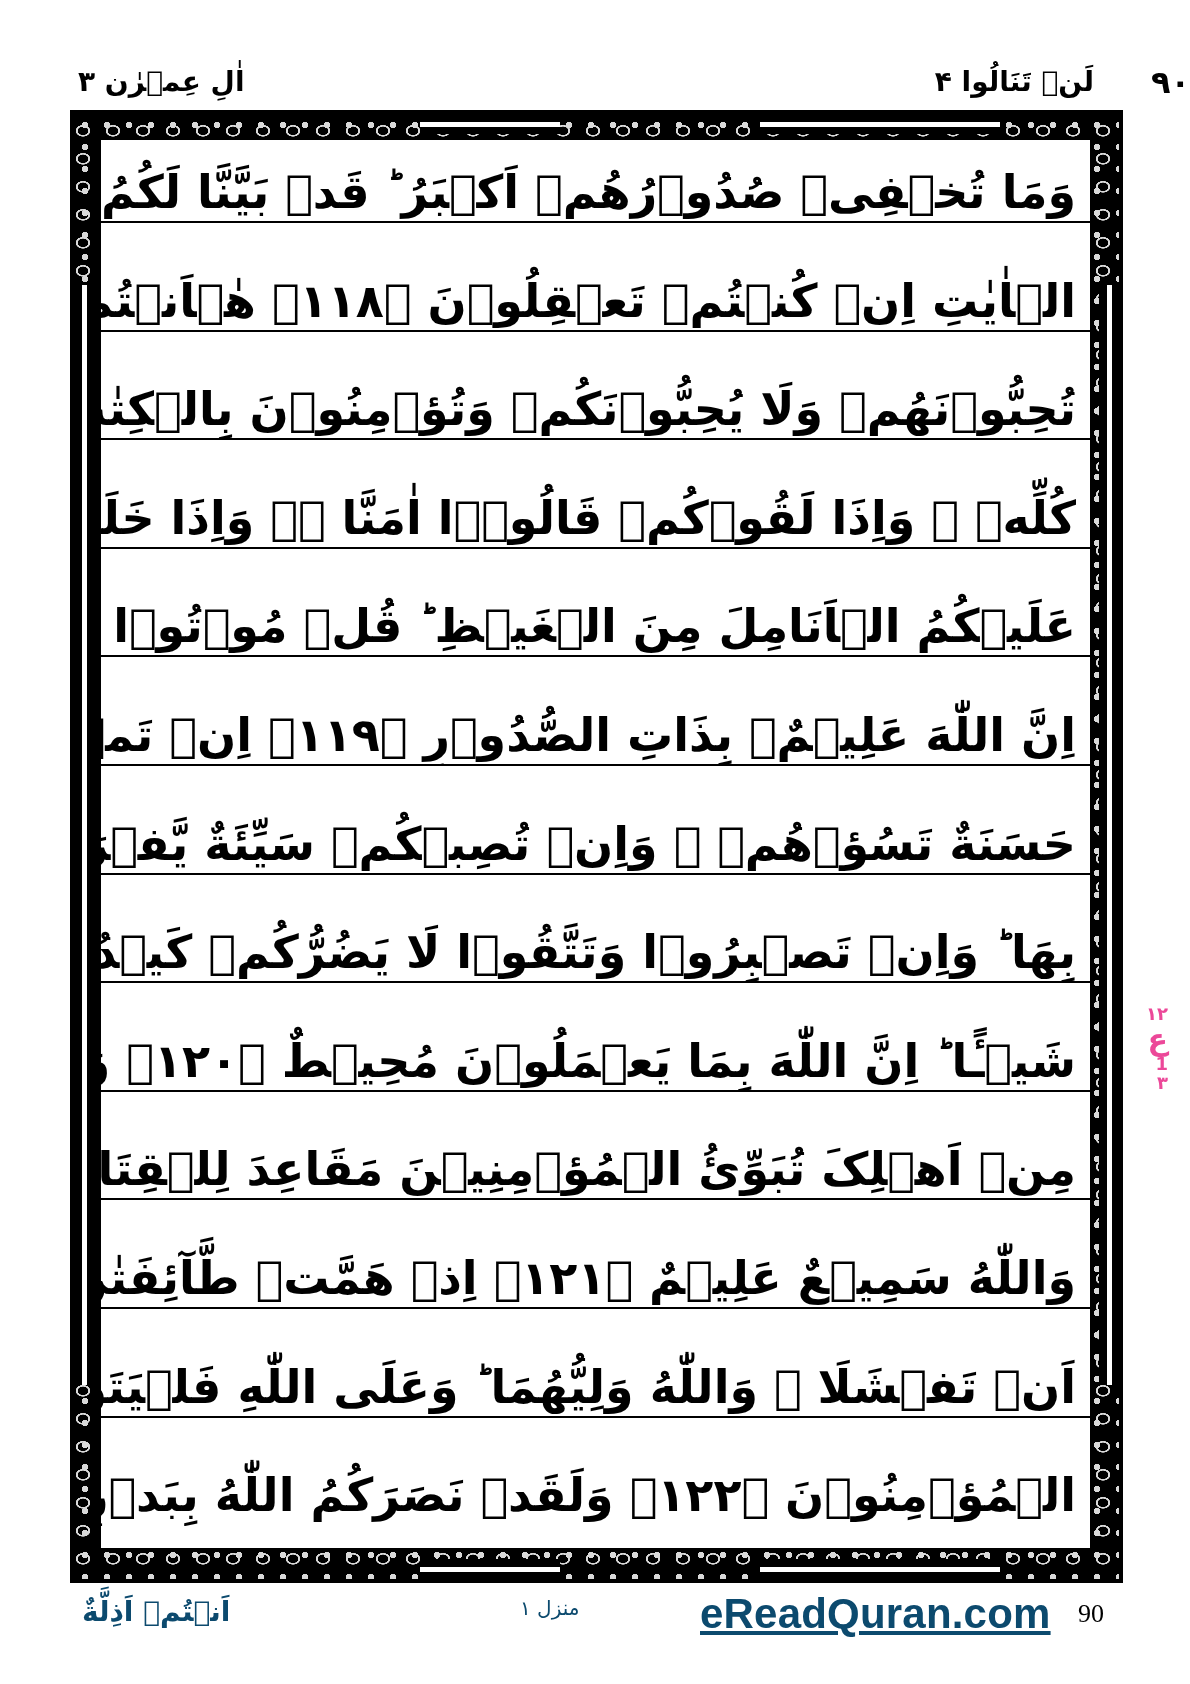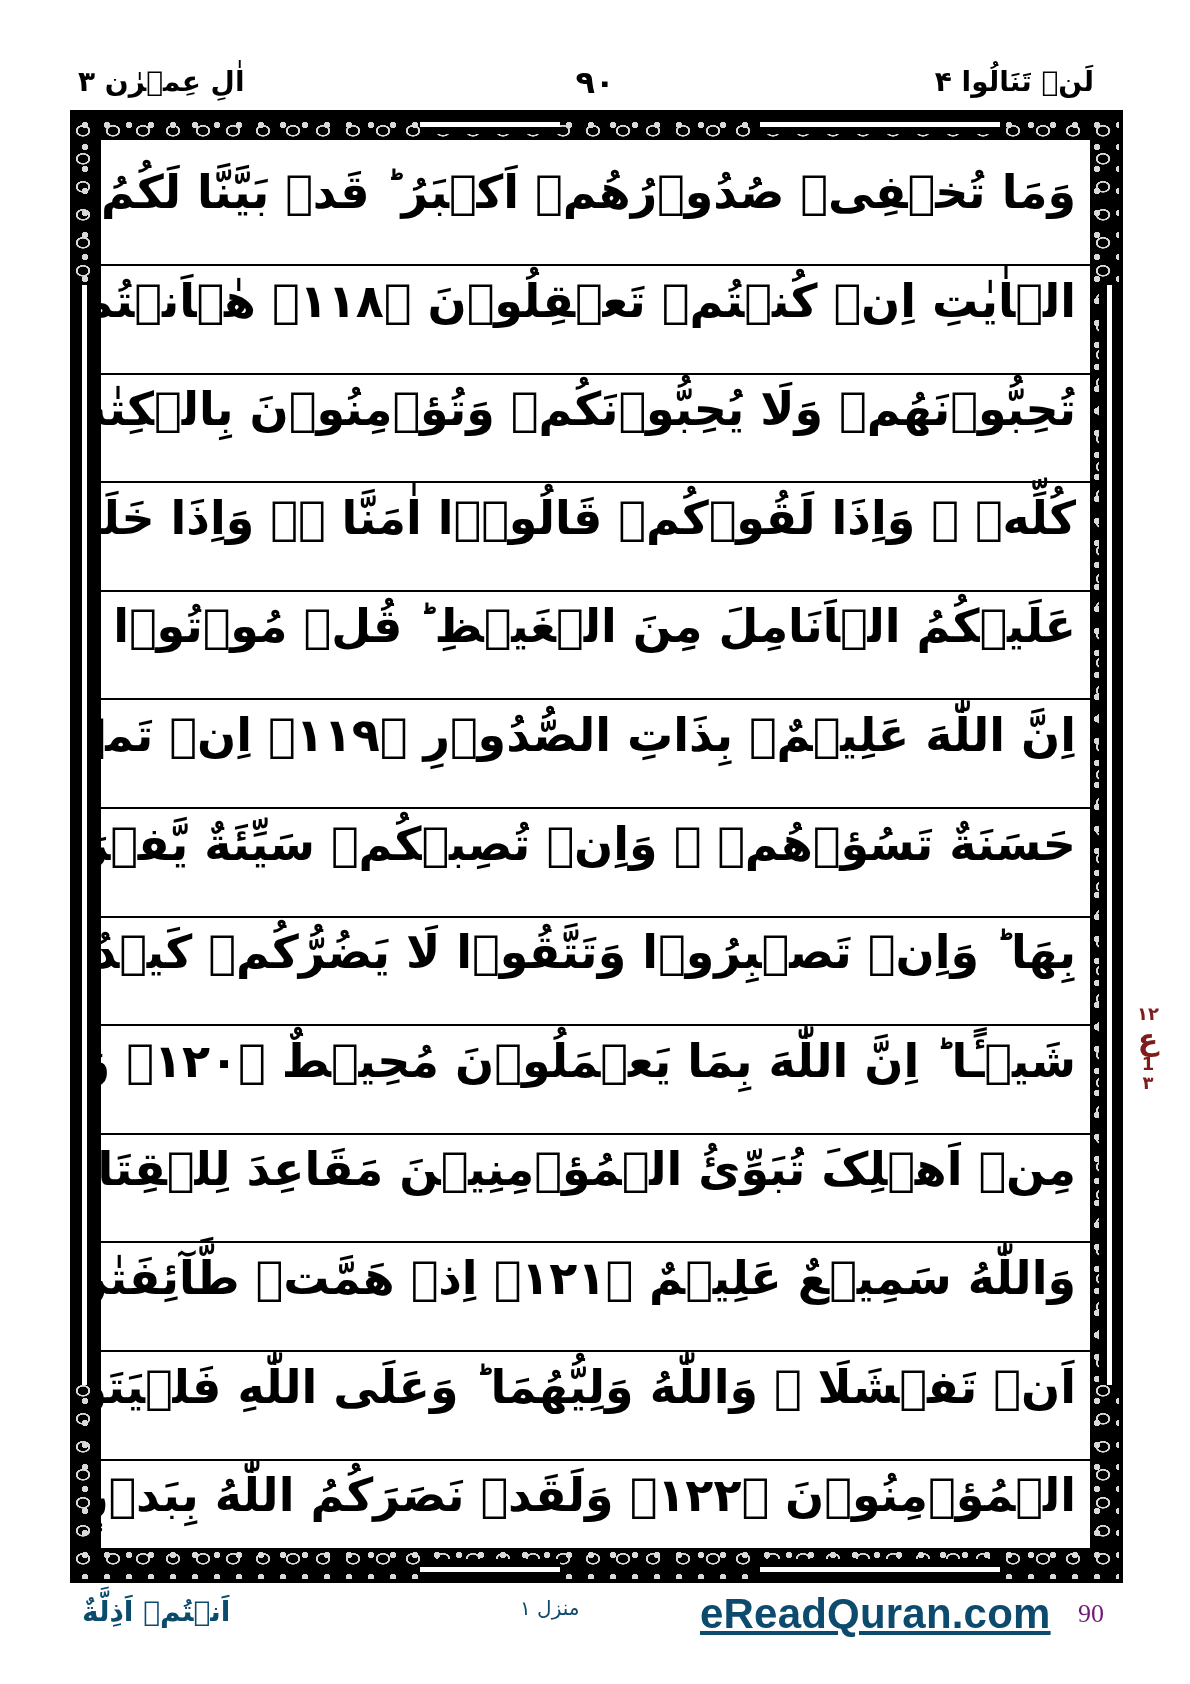--- a/index.html
+++ b/index.html
@@ -27,21 +27,21 @@
       font-weight: bold;
       color: #000;
     }
     .header-juz {
       right: 96px;
       font-size: 28px;
     }
     .header-page {
       left: 0;
       width: 1190px;
-      text-align: center;
+      text-align: right;
       font-size: 32px;
       direction: ltr;
     }
     .header-surah {
       left: 78px;
       font-size: 28px;
     }
 
     
     .frame-outer {
@@ -93,21 +93,21 @@
       background: #fff;
       border: 2px solid #000;
       box-sizing: border-box;
     }
 
     
     .line {
       position: absolute;
       left: 0;
       width: 100%;
-      height: 126px;
+      height: 83px;
       box-sizing: border-box;
       border-bottom: 2px solid #000;
       direction: rtl;
       text-align: justify;
       text-align-last: justify;
       padding: 0 14px;
       font-family: "DejaVu Sans", sans-serif;
       font-weight: bold;
       font-size: 46px;
       line-height: 104px;
@@ -116,25 +116,25 @@
     }
     .line:last-child { border-bottom: none; }
 
     
     .ruku-marker {
       position: absolute;
       left: 1128px;
       top: 1005px;
       width: 40px;
       direction: rtl;
-      text-align: center;
+      text-align: right;
       font-family: "DejaVu Sans", sans-serif;
       font-weight: bold;
       line-height: 1.05;
-      color: #7f1d1d;
+      color: #ec4899;
     }
     .ruku-marker .rk-top { font-size: 18px; display: block; }
     .ruku-marker .rk-mid { font-size: 30px; display: block; }
     .ruku-marker .rk-bot { font-size: 18px; display: block; }
 
     
     .footer-item {
       position: absolute;
       color: #0c4a6e;
     }
@@ -164,21 +164,21 @@
       line-height: 40px;
       letter-spacing: 0.2px;
       text-decoration: underline;
     }
     .footer-page-latin {
       left: 1078px;
       top: 1598px;
       font-family: "Liberation Serif", serif;
       font-size: 26px;
       line-height: 32px;
-      color: #701a75;
+      color: #000000;
     }
   </style>
 </head>
 <body>
 
 <div class="header-item header-juz">لَنۡ تَنَالُوا ۴</div>
 <div class="header-item header-page">۹۰</div>
 <div class="header-item header-surah">اٰلِ عِمۡرٰن ۳</div>
 
 <div class="frame-outer">

